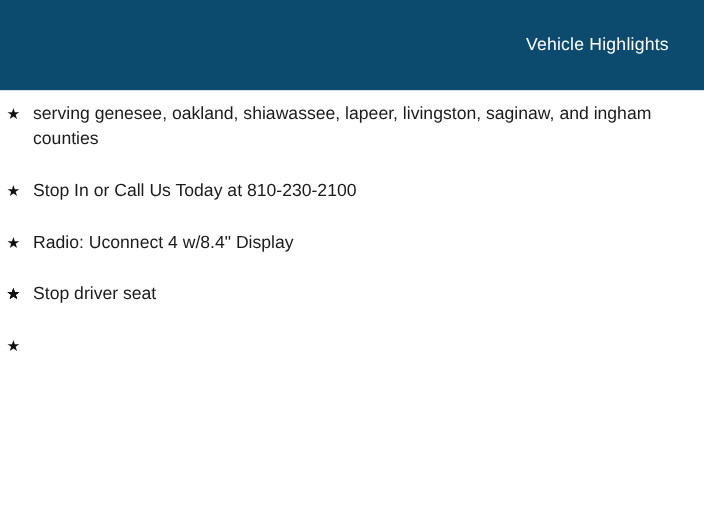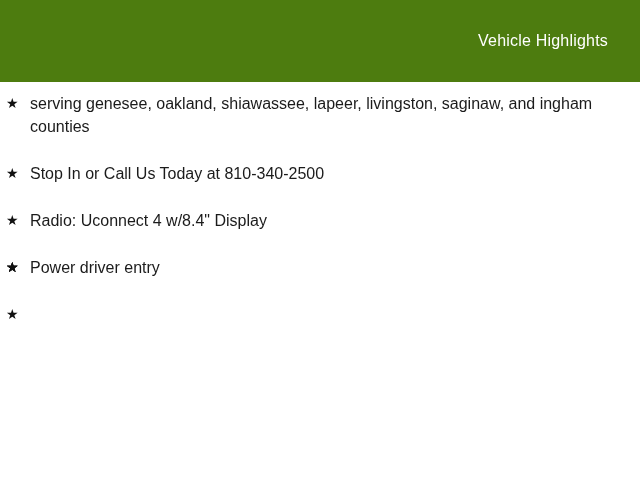--- a/index.html
+++ b/index.html
@@ -10,21 +10,21 @@
     width: 640px;
     height: 480px;
     background: #ffffff;
     font-family: "Liberation Sans", sans-serif;
     overflow: hidden;
   }
   .header {
     box-sizing: border-box;
     width: 640px;
     height: 82px;
-    background: #4d7c0f;
+    background: #0c4a6e;
     display: flex;
     align-items: center;
     justify-content: flex-end;
     padding-right: 32px;
   }
   .header-title {
     color: #ffffff;
     font-size: 16px;
     letter-spacing: 0.2px;
   }
@@ -58,35 +58,35 @@
   <span class="header-title">Vehicle Highlights</span>
 </div>
 
 <div class="highlights-list">
   <div class="item">
     <span class="star">★</span>
     <span>serving genesee, oakland, shiawassee, lapeer, livingston, saginaw, and ingham counties</span>
   </div>
   <div class="item">
     <span class="star">★</span>
-    <span>Stop In or Call Us Today at 810-340-2500</span>
+    <span>Stop In or Call Us Today at 810-230-2100</span>
   </div>
   <div class="item">
     <span class="star">★</span>
     <span>Radio: Uconnect 4 w/8.4" Display</span>
   </div>
   <div class="item">
     <span class="star">★</span>
   </div>
   <div class="item">
     <span class="star">★</span>
   </div>
   <div class="item">
     <span class="star">★</span>
   </div>
   <div class="item">
     <span class="star">★</span>
-    <span>Power driver entry</span>
+    <span>Stop driver seat</span>
   </div>
   <div class="item">
     <span class="star">★</span>
   </div>
 </div>
 
 </body></html>

